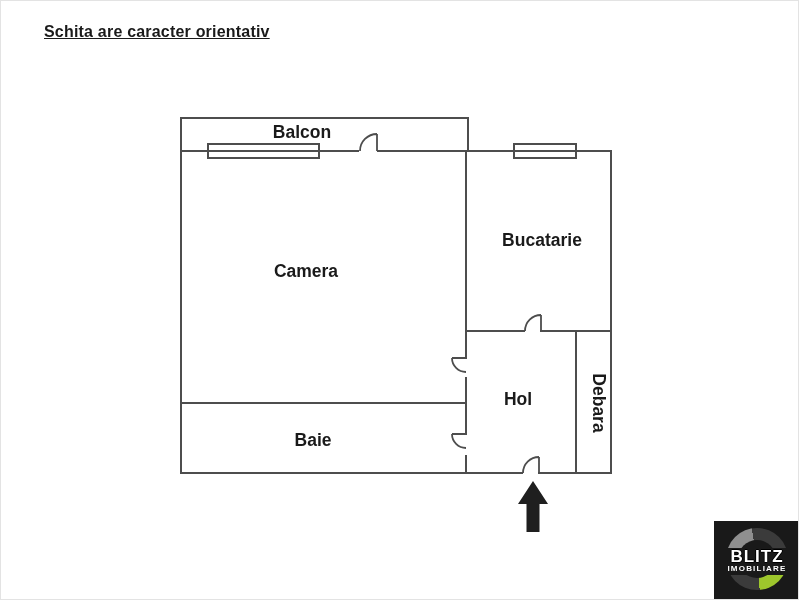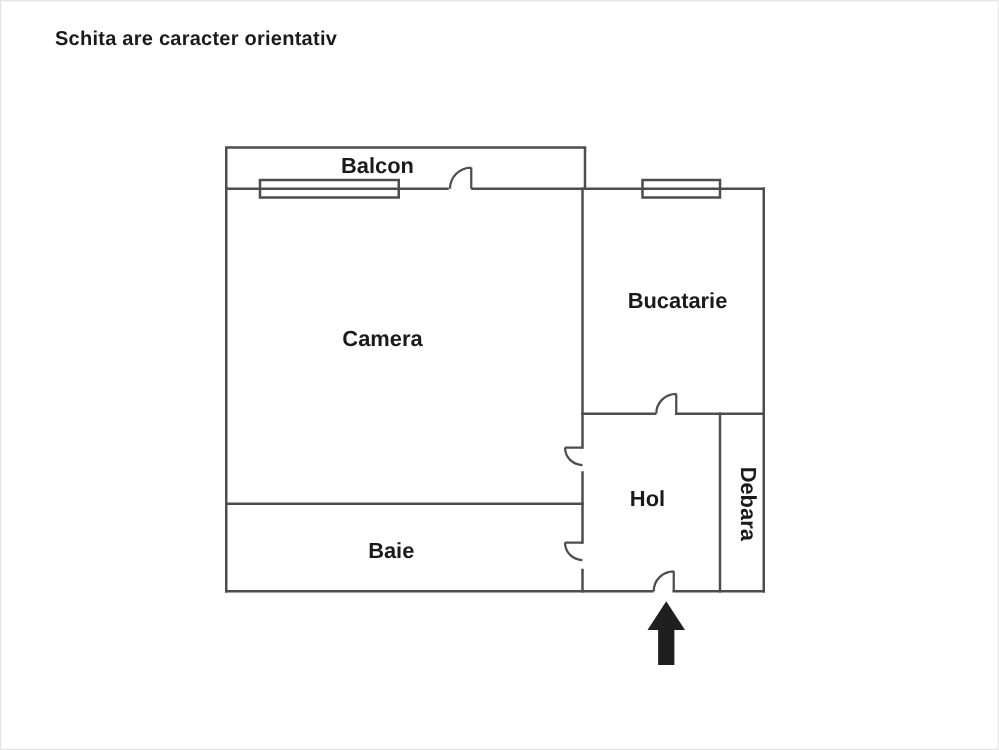--- a/index.html
+++ b/index.html
@@ -9,20 +9,21 @@
     background:#ffffff;
     border:1px solid #e3e3e3;
     box-sizing:border-box;
     overflow:hidden;
     font-family:"Liberation Sans", sans-serif;
   }
   .disclaimer {
     position:absolute; left:43px; top:22px;
     font-size:16px; font-weight:600; color:#1a1a1a;
     letter-spacing:0.2px;
+    text-decoration:underline;
   }
   svg.plan { position:absolute; left:0; top:0; }
   .room-label {
     font-family:"Liberation Sans", sans-serif;
     font-size:17.5px; font-weight:600; fill:#1a1a1a;
   }
   
   .logo {
     position:absolute; left:713px; top:520px;
     width:86px; height:80px;
@@ -105,14 +106,22 @@
     <g text-anchor="middle">
       <text class="room-label" x="301" y="137">Balcon</text>
       <text class="room-label" x="305" y="276">Camera</text>
       <text class="room-label" x="541" y="245">Bucatarie</text>
       <text class="room-label" x="517" y="404">Hol</text>
       <text class="room-label" x="312" y="445">Baie</text>
       <text class="room-label" x="592" y="402" transform="rotate(90 592 402)">Debara</text>
     </g>
   </svg>
 
+  <div class="logo">
+    <div class="logo-ring"></div>
+    <div class="logo-ring-hole" style="left:24px; top:19px;"></div>
+    <div class="logo-text">
+      <div class="logo-name">BLITZ</div>
+      <div class="logo-sub">IMOBILIARE</div>
+    </div>
+  </div>
 
 </div>
 
 </body></html>

